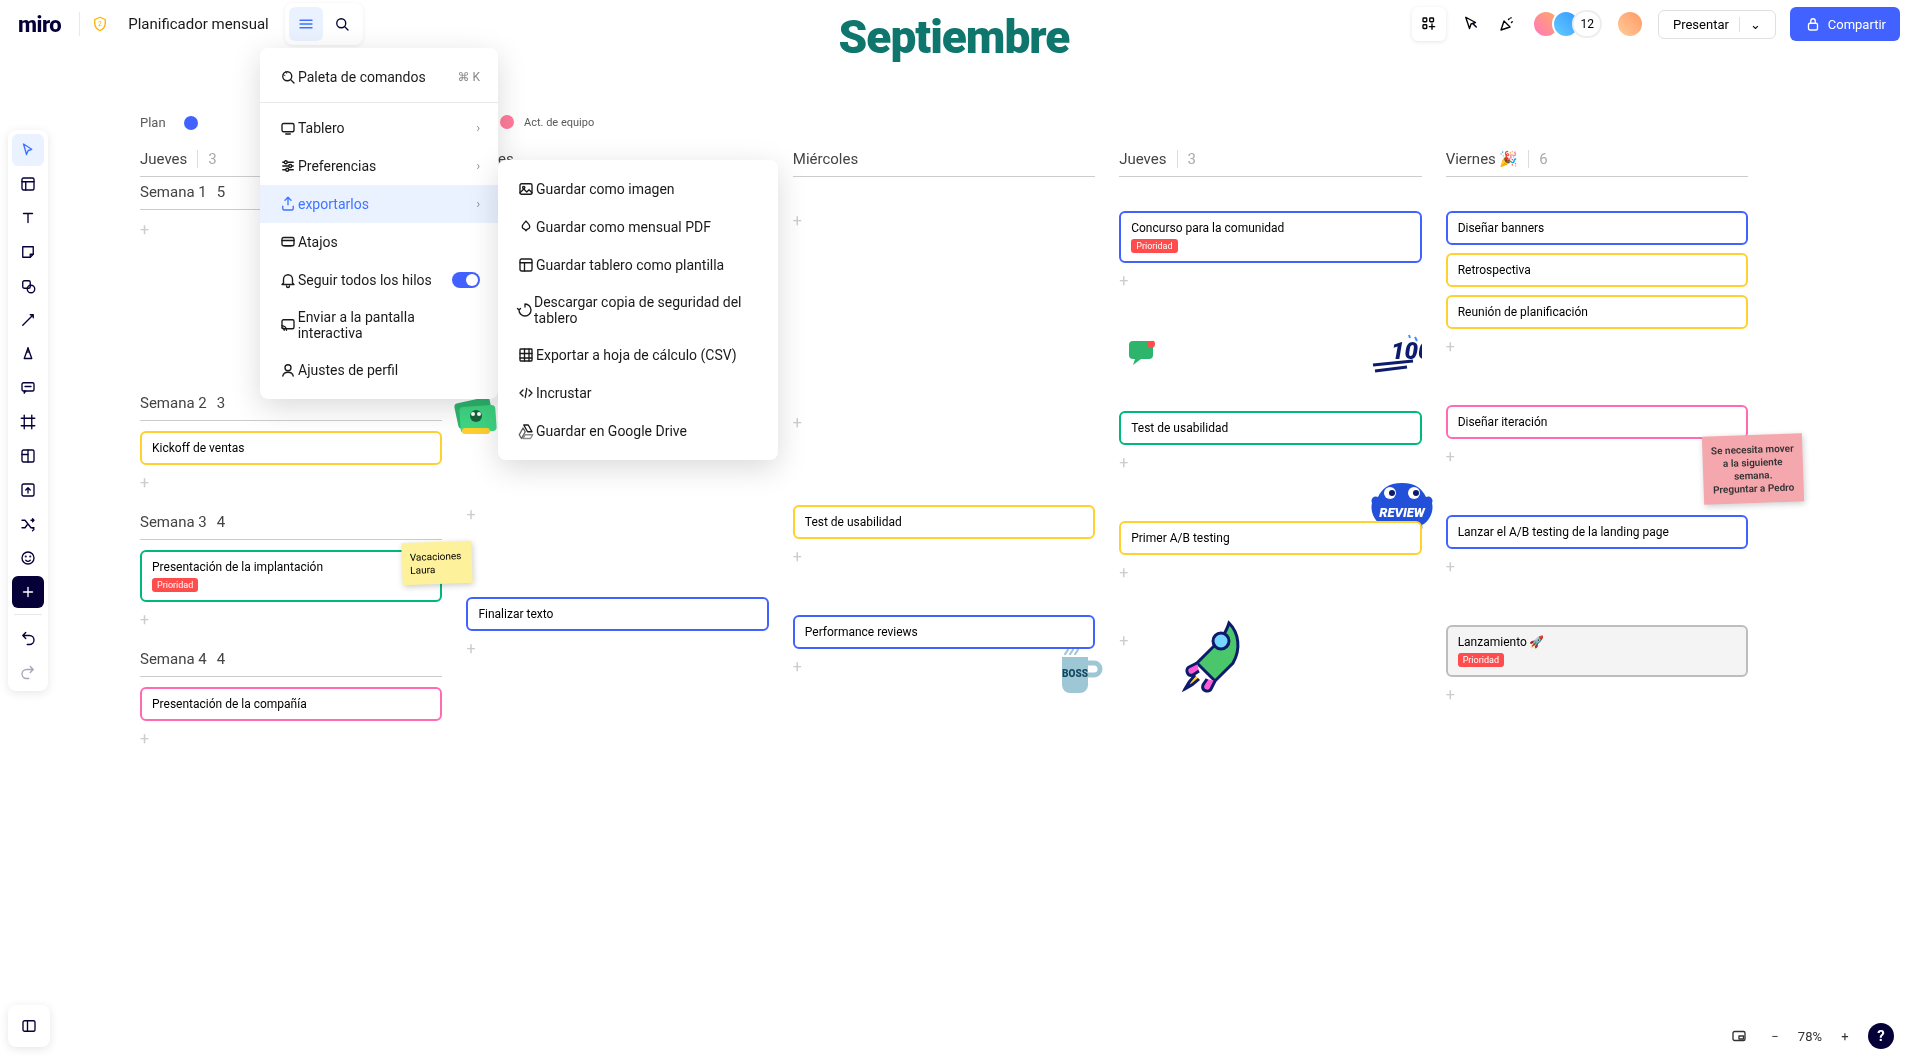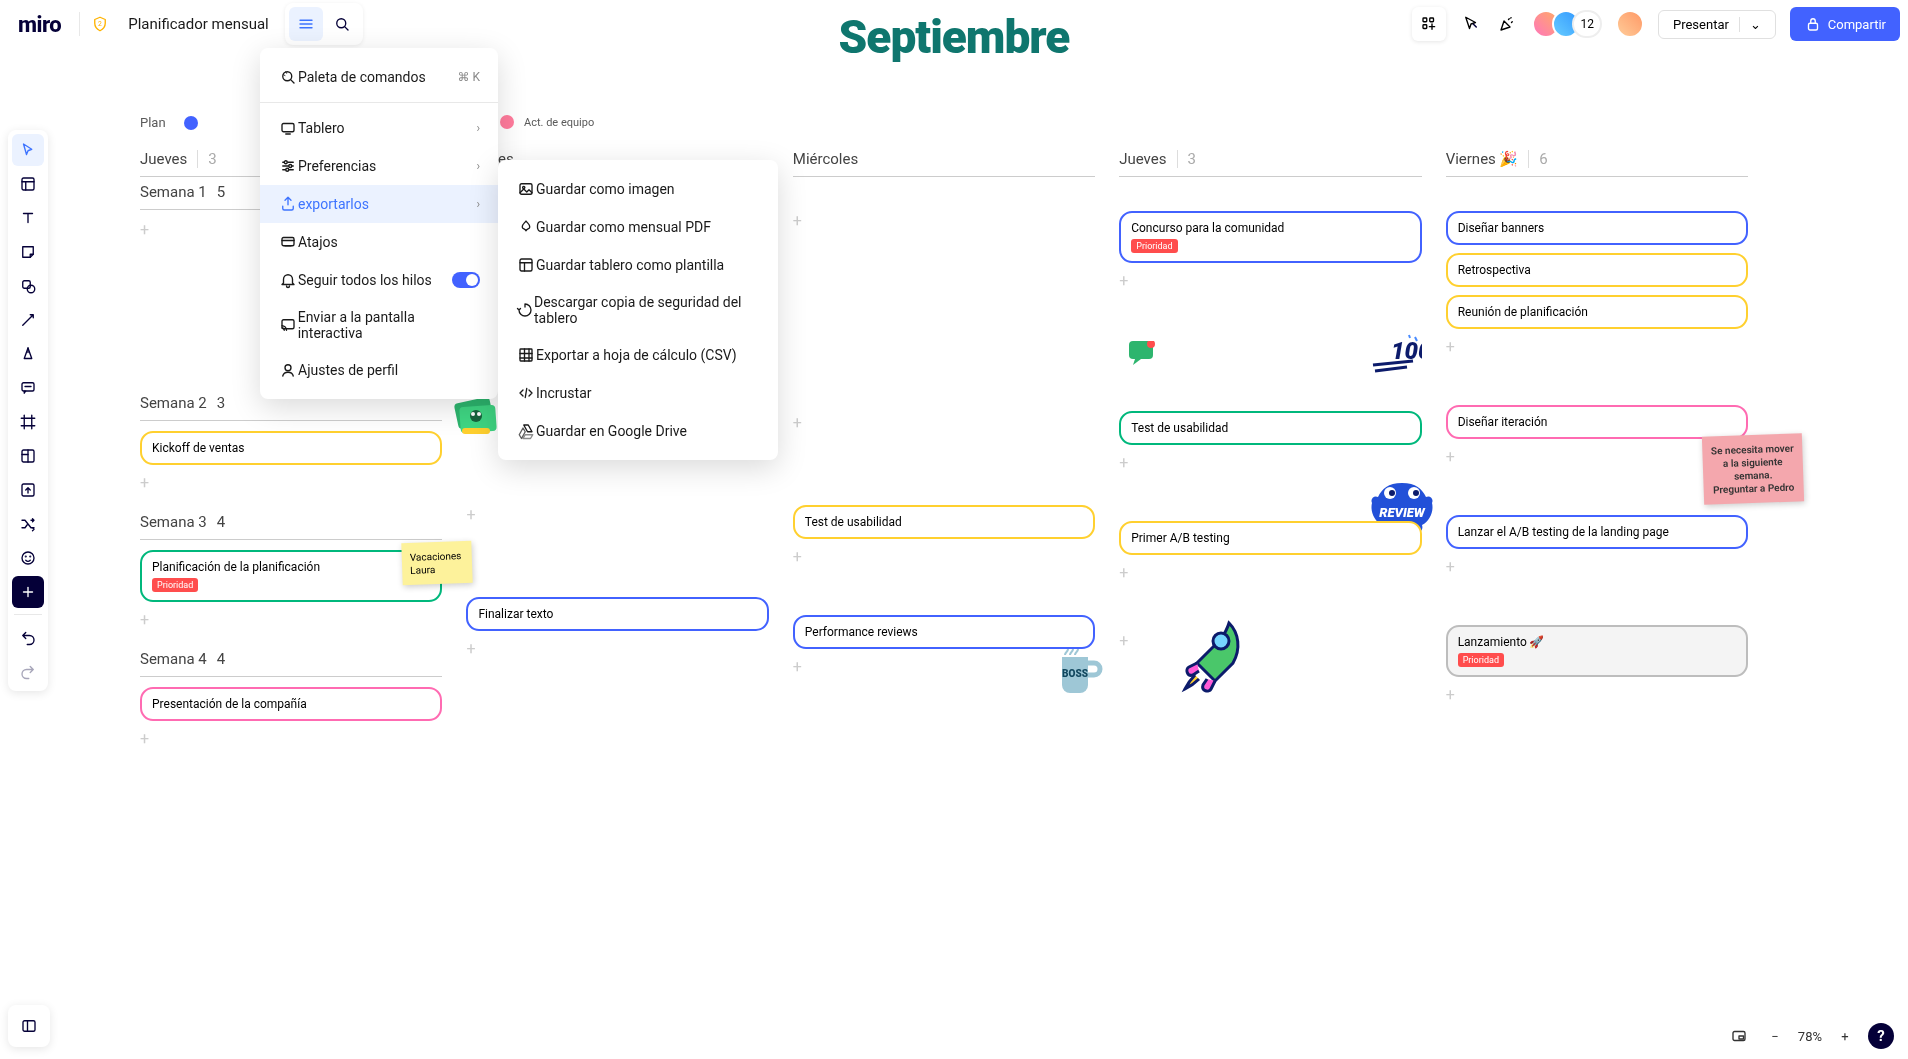--- a/index.html
+++ b/index.html
@@ -55,21 +55,21 @@
   .legend { position:absolute; top:115px; left:140px; display:flex; align-items:center; gap:18px; font-size:13px; color:#5a5a5a;}
   .legend .dot{width:14px;height:14px;border-radius:50%;}
   .legend-extra { position:absolute; top:115px; left:500px; display:flex; align-items:center; gap:10px; font-size:11px; color:#5a5a5a;}
 
   .grid { position:absolute; top:150px; left:140px; right:160px; display:flex; gap:24px;}
   .col { flex:1; min-width:190px; }
   .colhead { display:flex; align-items:center; gap:10px; font-size:15px; color:#444; padding-bottom:8px; border-bottom:1px solid #ccc; margin-bottom:6px;}
   .colhead .cnt { color:#aaa; border-left:1px solid #ddd; padding-left:10px;}
   .weeklabel { display:flex; align-items:center; gap:10px; font-size:15px; color:#444; padding-bottom:8px; border-bottom:1px solid #ccc; margin-bottom:10px;}
   .section { min-height:64px; padding-bottom:20px; position:relative;}
-  .card { border:2px solid; border-radius:13px; padding:8px 10px; font-size:12px; margin-bottom:8px; background:#fff; position:relative;}
+  .card { border:2px solid; border-radius:6px; padding:8px 10px; font-size:12px; margin-bottom:8px; background:#fff; position:relative;}
   .card .tag { display:inline-block; background:#ff4d4d; color:#fff; font-size:9px; padding:2px 5px; border-radius:3px; margin-top:4px;}
   .plus { color:#ccc; font-size:16px; line-height:1; cursor:pointer; padding:2px 0;}
   .sticky { position:absolute; width:70px; padding:8px; font-size:10px; line-height:1.3; box-shadow:1px 2px 6px rgba(0,0,0,.2); transform:rotate(-2deg);}
   .sticky.pink { background:#f4a7ad; width:100px; font-size:10px; font-weight:600; text-align:center; color:#333;}
   .sticky.yellow { background:#fdf29b;}
 
   
   .zoombar { position:absolute; right:14px; bottom:10px; display:flex; align-items:center; gap:10px; font-size:13px; color:#333; z-index:40;}
   .zbtn { width:26px; height:26px; display:flex; align-items:center; justify-content:center; cursor:pointer; border-radius:4px;}
   .help { width:26px; height:26px; border-radius:50%; background:#050038; color:#fff; display:flex; align-items:center; justify-content:center; font-size:15px; font-weight:700;}
@@ -452,21 +452,21 @@
         </div>
         <div class="plus">+</div>
       </div>
 
       <div class="weeklabel">
         <span>Semana 3</span>
         <span class="cnt">4</span>
       </div>
       <div class="section">
         <div class="card" style="border-color:#00b87c">
-          <span>Planificación de la planificación</span><br>
+          <span>Presentación de la implantación</span><br>
           <span class="tag">Prioridad</span>
         </div>
         <div class="plus">+</div>
         <div class="sticky yellow" style="top:-8px; right:-30px;">
           <span>Vacaciones Laura</span>
         </div>
       </div>
 
       <div class="weeklabel">
         <span>Semana 4</span>

